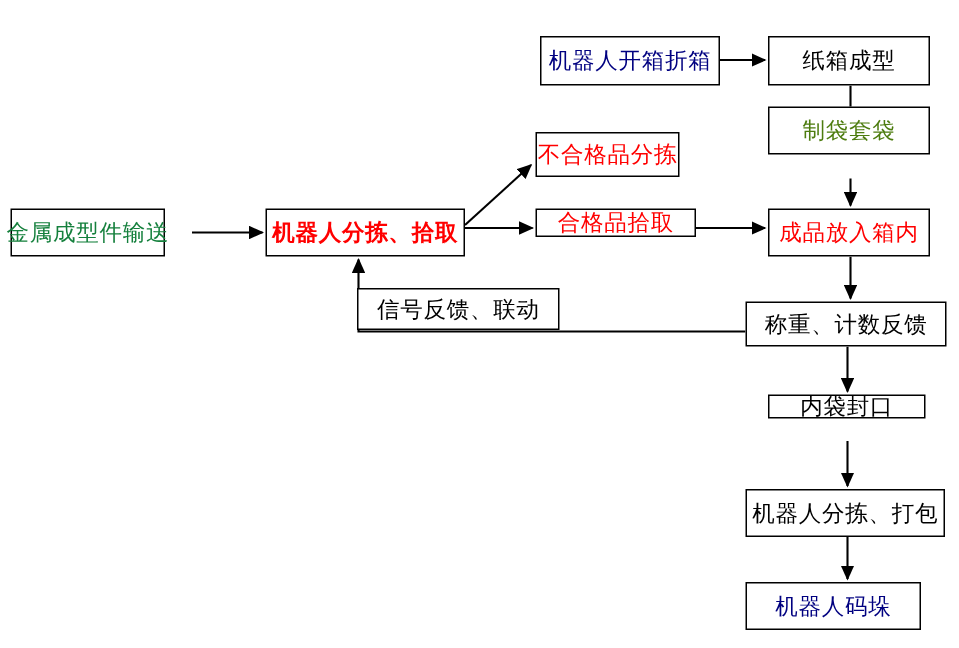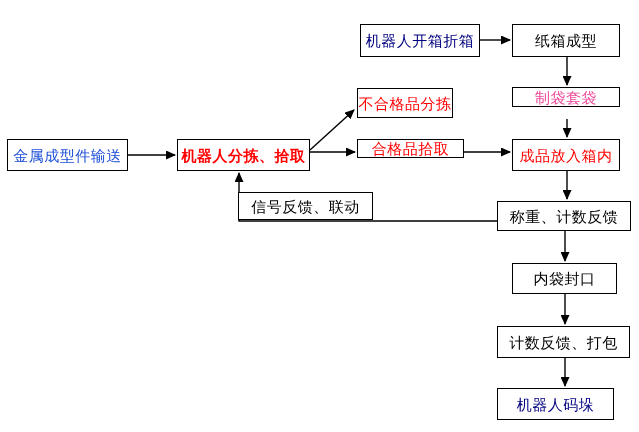--- a/index.html
+++ b/index.html
@@ -52,39 +52,39 @@
     <line class="edge" x1="567" y1="57" x2="567" y2="85" marker-end="url(#arrow)"></line>
     <line class="edge" x1="567" y1="119" x2="567" y2="137" marker-end="url(#arrow)"></line>
     <line class="edge" x1="464" y1="152" x2="510" y2="152" marker-end="url(#arrow)"></line>
     <line class="edge" x1="567" y1="171" x2="567" y2="199" marker-end="url(#arrow)"></line>
     <polyline class="edge" points="497,221 239,221 239,173" marker-end="url(#arrow)"></polyline>
     <line class="edge" x1="565" y1="231" x2="565" y2="261" marker-end="url(#arrow)"></line>
     <line class="edge" x1="565" y1="294" x2="565" y2="324" marker-end="url(#arrow)"></line>
     <line class="edge" x1="565" y1="358" x2="565" y2="386" marker-end="url(#arrow)"></line>
   </svg>
 
-  <div class="node" style="left: 7px; top: 139px; width: 121px; height: 32px; color: #1d4ed8;">金属成型件输送</div>
+  <div class="node" style="left: 7px; top: 139px; width: 103px; height: 32px; color: #15803d;">金属成型件输送</div>
 
   <div class="node" style="left: 177px; top: 139px; width: 133px; height: 32px; color: rgb(255, 0, 0); font-weight: bold;">机器人分拣、拾取</div>
 
   <div class="node" style="left: 512px; top: 24px; width: 108px; height: 33px; color: rgb(0, 0, 0);">纸箱成型</div>
 
   <div class="node" style="left: 360px; top: 24px; width: 120px; height: 33px; color: rgb(0, 0, 128);">机器人开箱折箱</div>
 
   <div class="node" style="left: 357px; top: 88px; width: 96px; height: 30px; color: rgb(255, 0, 0);">不合格品分拣</div>
 
-  <div class="node" style="left: 512px; top: 87px; width: 108px; height: 20px; color: #ec4899;">制袋套袋</div>
+  <div class="node" style="left: 512px; top: 71px; width: 108px; height: 32px; color: #4d7c0f;">制袋套袋</div>
 
   <div class="node" style="left: 357px; top: 139px; width: 107px; height: 19px; color: rgb(255, 0, 0);">合格品拾取</div>
 
   <div class="node" style="left: 512px; top: 139px; width: 108px; height: 32px; color: rgb(255, 0, 0);">成品放入箱内</div>
 
   <div class="node" style="left: 238px; top: 192px; width: 135px; height: 28px; color: rgb(0, 0, 0);">信号反馈、联动</div>
 
   <div class="node" style="left: 497px; top: 201px; width: 134px; height: 30px; color: rgb(0, 0, 0);">称重、计数反馈</div>
 
-  <div class="node" style="left: 512px; top: 263px; width: 105px; height: 31px; color: rgb(0, 0, 0);">内袋封口</div>
+  <div class="node" style="left: 512px; top: 263px; width: 105px; height: 16px; color: rgb(0, 0, 0);">内袋封口</div>
 
-  <div class="node" style="left: 497px; top: 326px; width: 133px; height: 32px; color: rgb(0, 0, 0);">计数反馈、打包</div>
+  <div class="node" style="left: 497px; top: 326px; width: 133px; height: 32px; color: rgb(0, 0, 0);">机器人分拣、打包</div>
 
   <div class="node" style="left: 497px; top: 388px; width: 117px; height: 32px; color: rgb(0, 0, 128);">机器人码垛</div>
 
 </div>
 
 </body></html>

